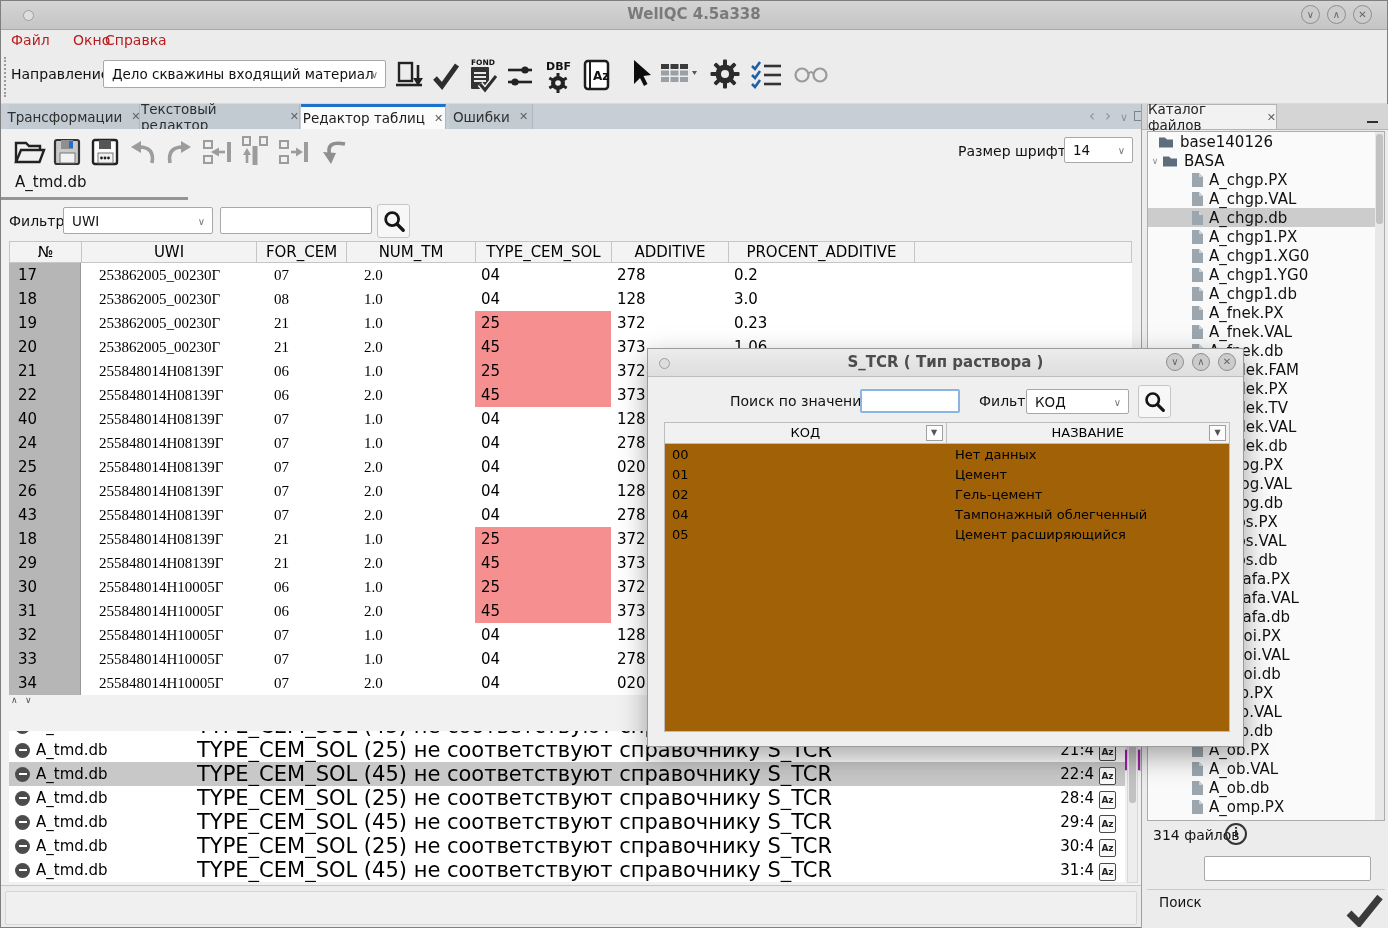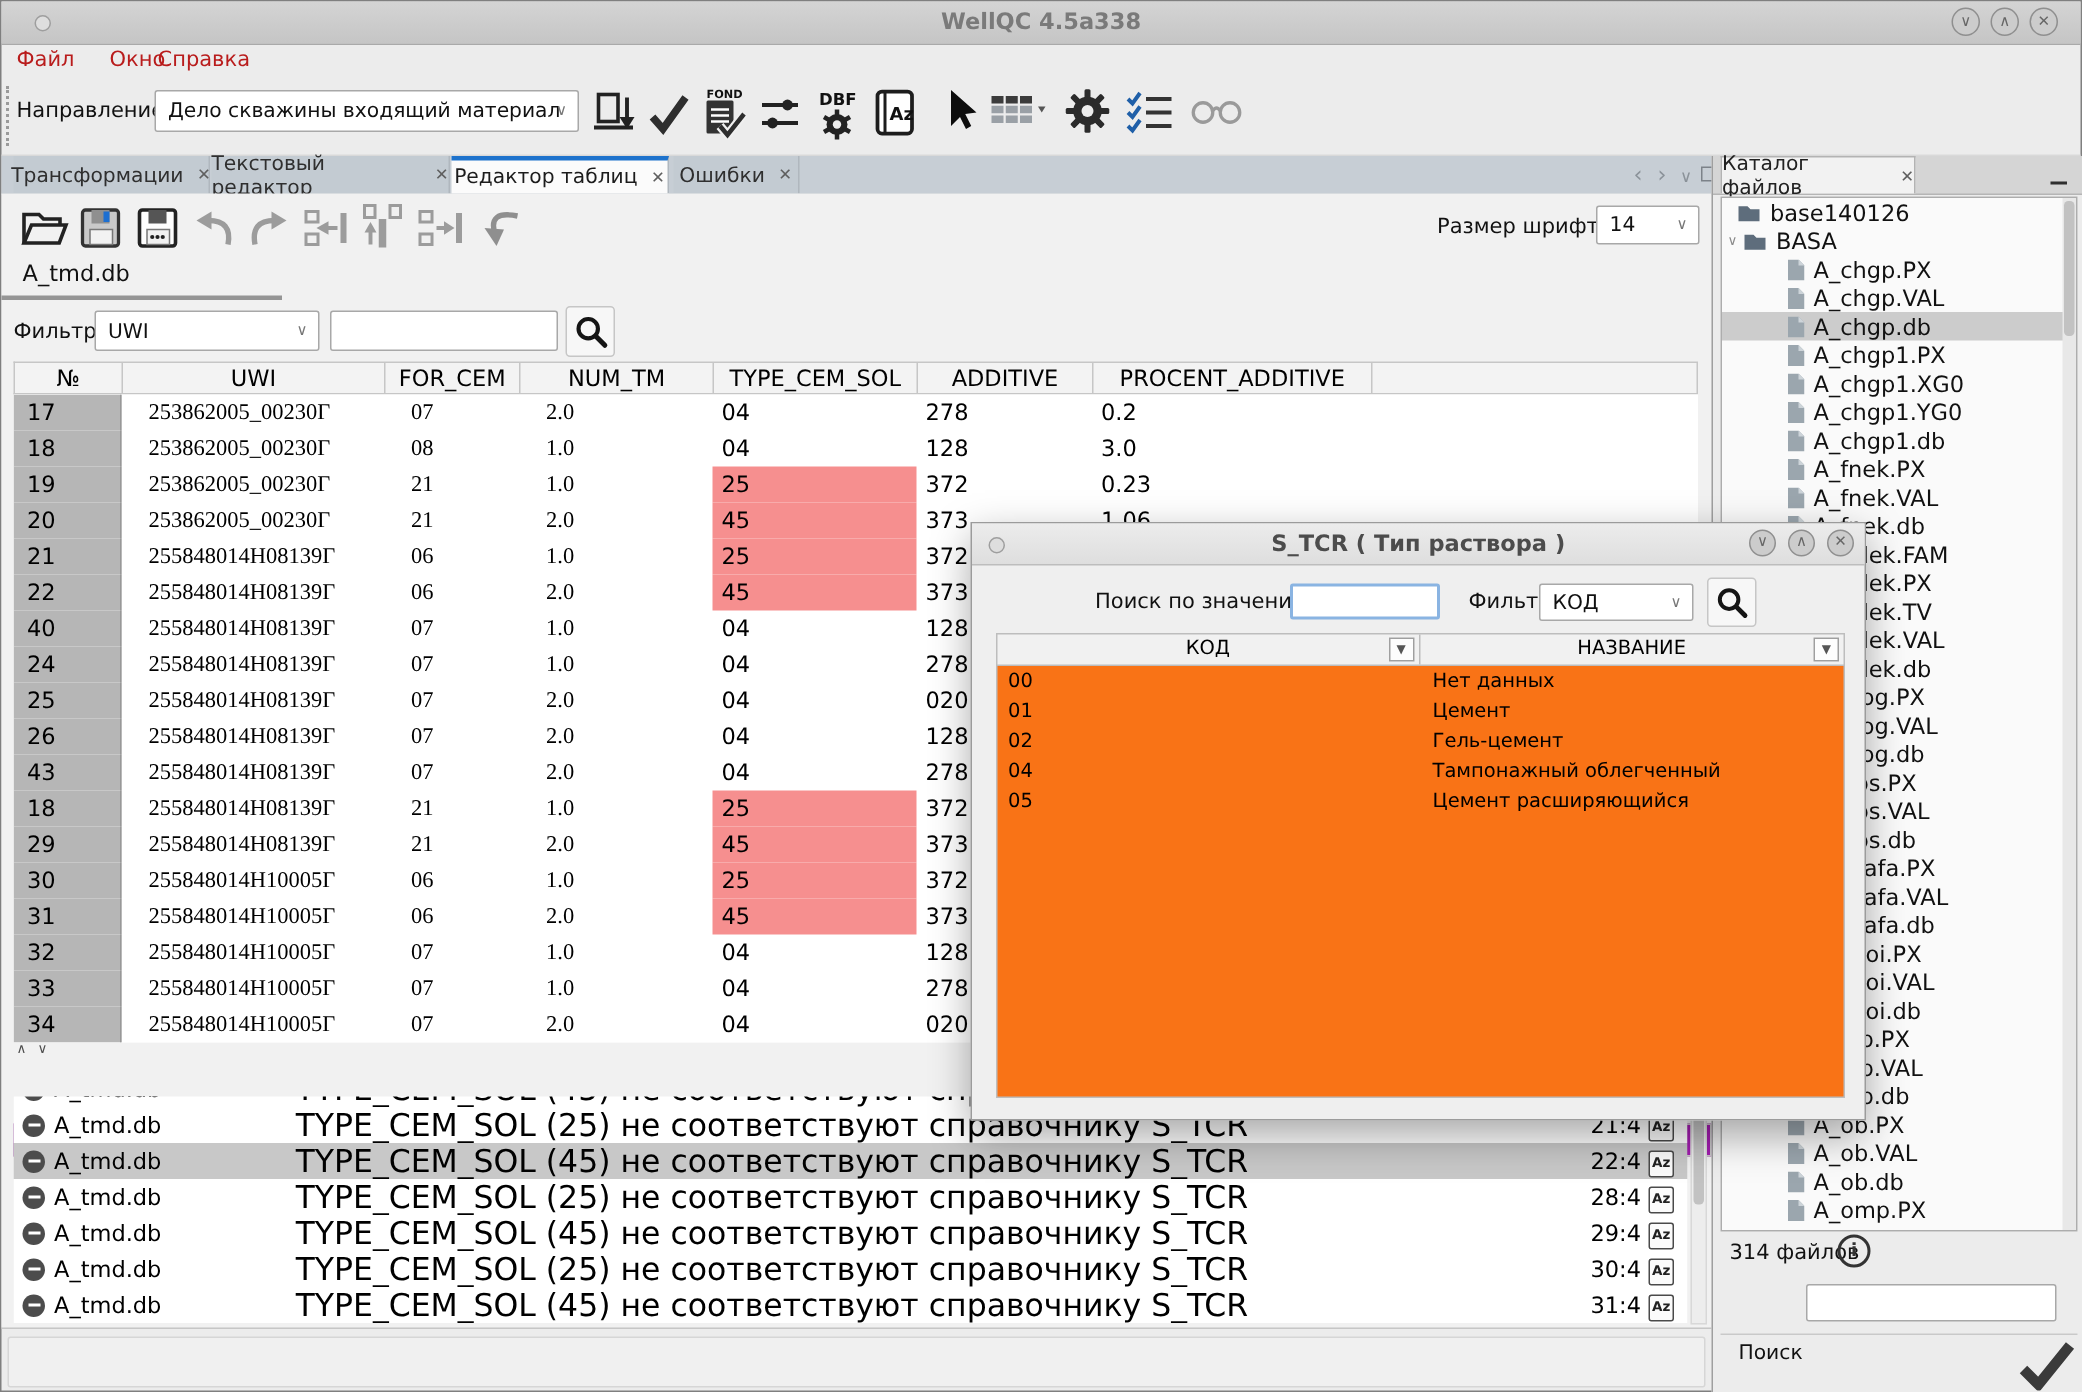--- a/index.html
+++ b/index.html
@@ -85,21 +85,21 @@
   .sep-line{left:1146px;top:888px;width:238px;height:1px;background:#c9c9c9;}
   
   .dialog{left:646px;top:347px;width:597px;height:399px;background:#efefef;border:1px solid #9b9b9b;box-shadow:0 10px 26px rgba(0,0,0,.35);z-index:40;box-sizing:border-box;}
   .dlg-titlebar{left:0;top:0;width:100%;height:27px;background:linear-gradient(#ececec,#dedede);border-bottom:1px solid #bdbdbd;}
   .dlg-title{width:100%;text-align:center;line-height:26px;font-weight:bold;color:#4c4c4c;font-size:15px;}
   .dlg-label{font-size:14px;color:#111;}
   .dlg-input{background:#fff;border:2px solid #8ab4e2;border-radius:2px;box-sizing:border-box;}
   .grid-head{left:16px;top:73px;width:566px;height:22px;display:flex;background:#f1f1f1;border:1px solid #bdbdbd;box-sizing:border-box;}
   .gh{width:282px;position:relative;font-size:13px;color:#000;text-align:center;line-height:20px;border-right:1px solid #bdbdbd;box-sizing:border-box;}
   .dd-btn{position:absolute;right:3px;top:2px;width:17px;height:16px;border:1px solid #9f9f9f;background:#fdfdfd;box-sizing:border-box;text-align:center;line-height:13px;font-size:8px;color:#555;}
-  .grid-body{left:16px;top:95px;width:566px;height:288px;background:#f97316;border:1px solid #bdbdbd;border-top:none;box-sizing:border-box;overflow:hidden;}
+  .grid-body{left:16px;top:95px;width:566px;height:288px;background:#a16207;border:1px solid #bdbdbd;border-top:none;box-sizing:border-box;overflow:hidden;}
   .grow{display:flex;height:20px;align-items:center;}
   .g-code{width:283px;padding-left:7px;font-size:13px;color:#000;box-sizing:border-box;}
   .g-name{flex:1;padding-left:7px;font-size:13px;color:#000;}
   .checkmark-big{left:1342px;top:892px;}
 </style>
 </head>
 <body>
 
 <div class="app">
 

